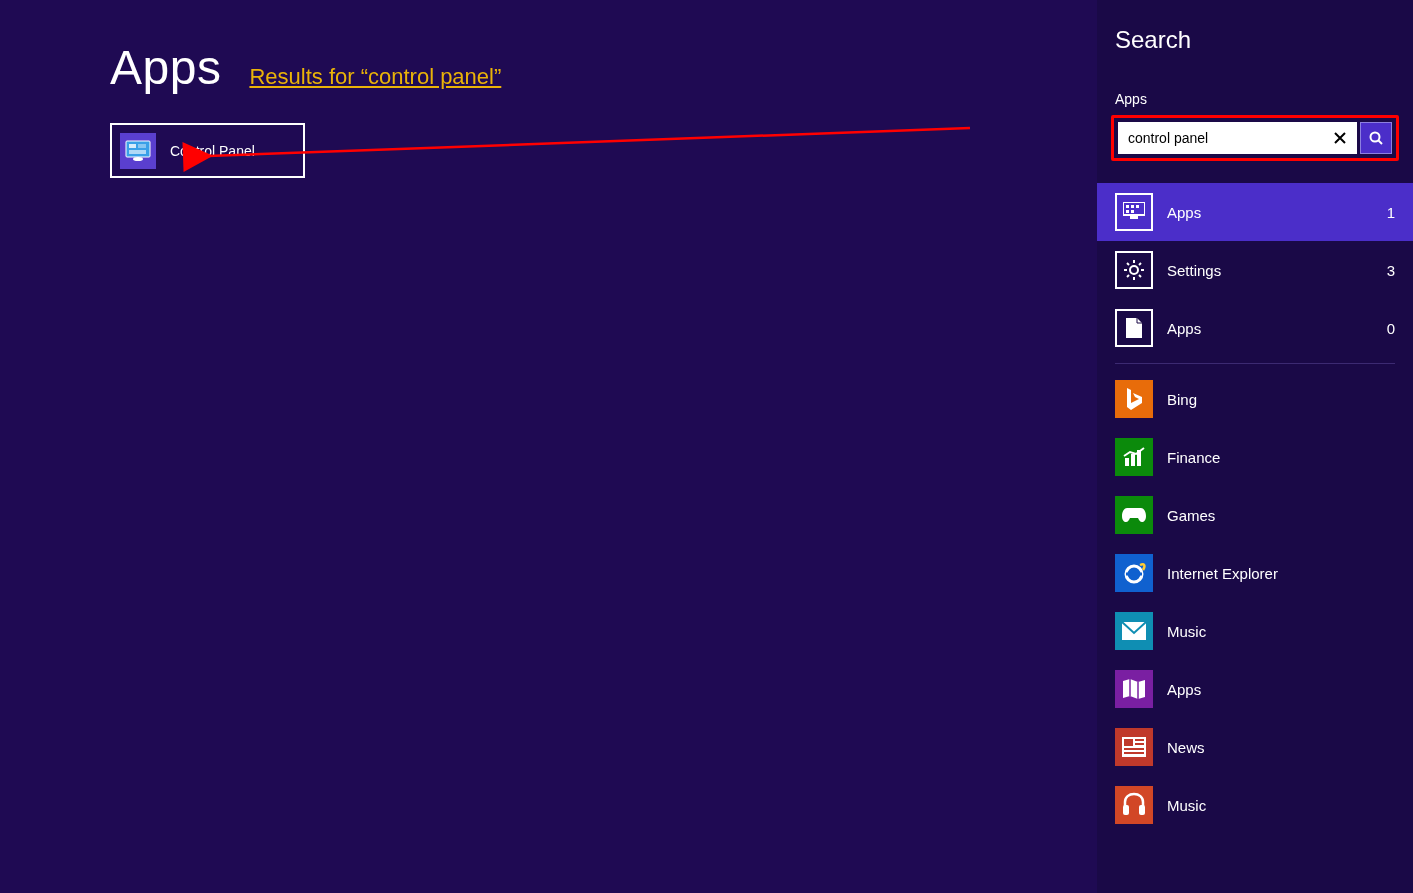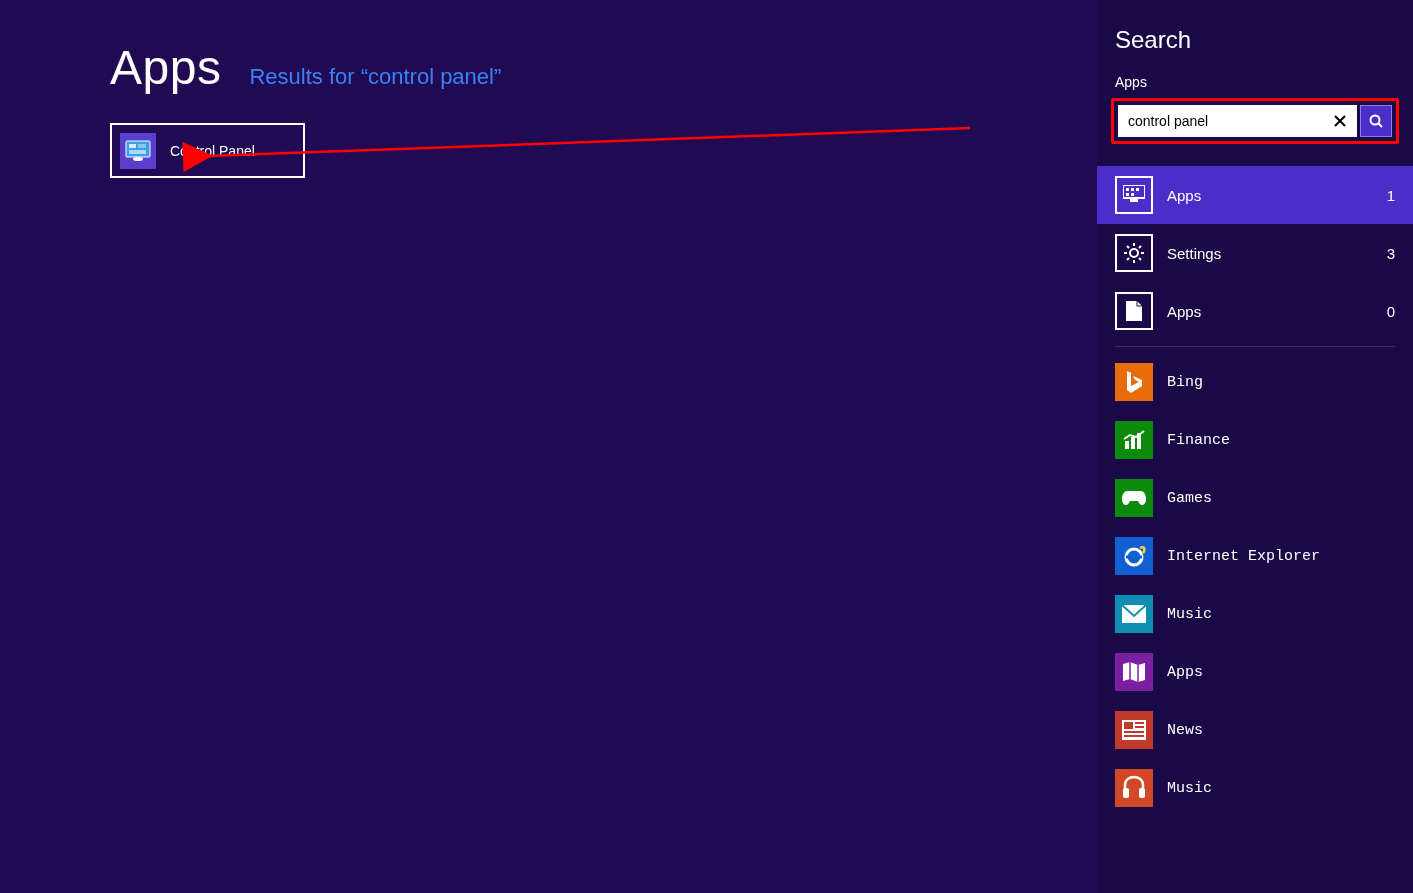--- a/index.html
+++ b/index.html
@@ -24,21 +24,22 @@
     gap: 28px;
   }
   .header .title {
     font-size: 48px;
     font-weight: 300;
     letter-spacing: 0.5px;
   }
   .header .subtitle {
     font-size: 22px;
     font-weight: 300;
-    color: #3b82f6;
+    color: #eab308;
+    text-decoration: underline;
   }
 
   .result-tile {
     margin-top: 28px;
     width: 195px;
     height: 55px;
     border: 2px solid #ffffff;
     display: flex;
     align-items: center;
     padding: 0 8px;
@@ -70,21 +71,21 @@
   .sidebar {
     width: 316px;
     background: #1a0947;
     display: flex;
     flex-direction: column;
     padding-top: 26px;
   }
   .sidebar-title {
     font-size: 24px;
     font-weight: 400;
-    margin-bottom: 20px;
+    margin-bottom: 37px;
     padding: 0 18px;
   }
   .sidebar-sub {
     font-size: 14px;
     margin-bottom: 8px;
     padding: 0 18px;
   }
 
   .search-wrap {
     margin: 0 14px 0 14px;
@@ -162,21 +163,21 @@
     color: #ffffff;
   }
 
   .divider {
     height: 1px;
     background: #3c2a72;
     margin: 6px 18px;
   }
 
   .app-list { }
-  .app-item { height: 58px; font-family: Liberation Mono, monospace; }
+  .app-item { height: 58px; }
   .app-icon {
     width: 38px;
     height: 38px;
   }
 
   
   .ic-bing    { background:#e86c0a; }
   .ic-finance { background:#0b8a0b; }
   .ic-games   { background:#0b8a0b; }
   .ic-ie      { background:#1061cf; }

